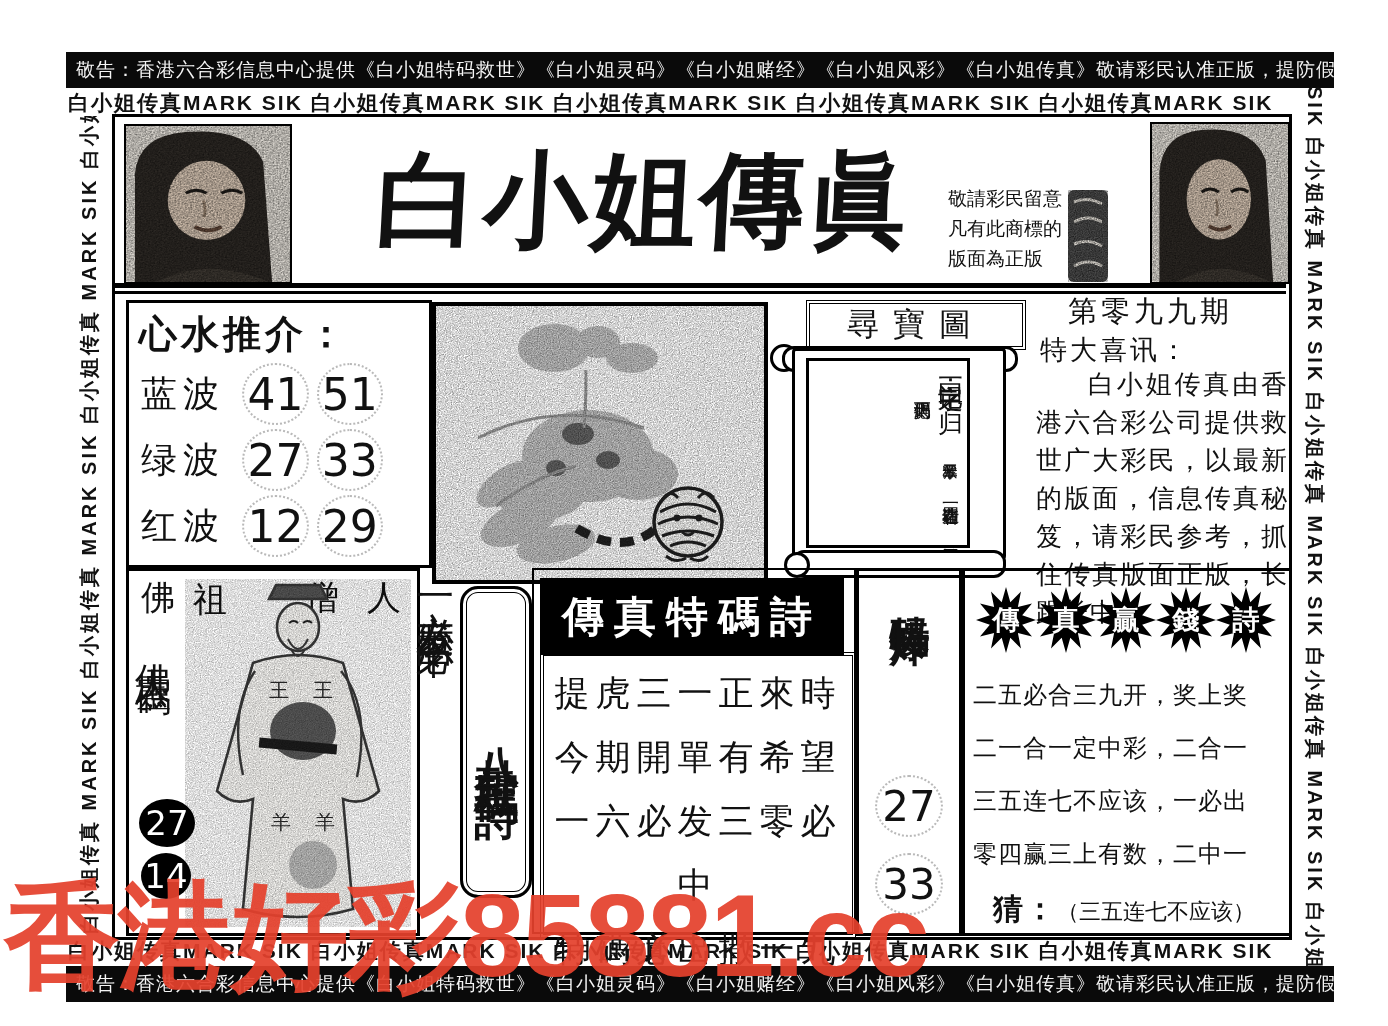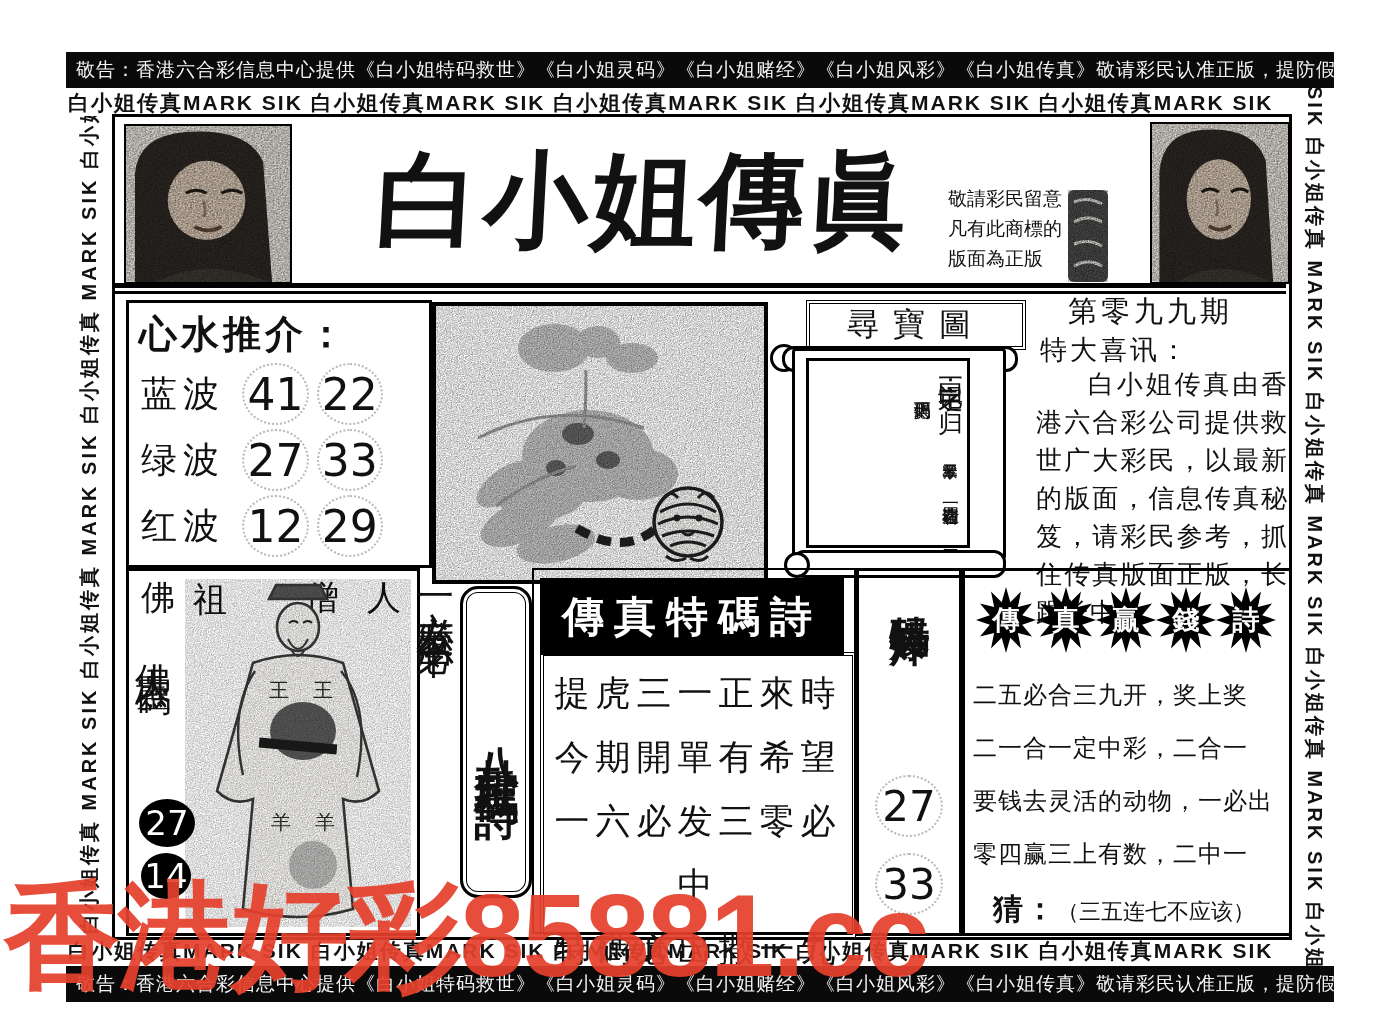--- a/index.html
+++ b/index.html
@@ -157,21 +157,21 @@
     </svg>
   <div class="abs" id="header-rule"></div>
 
   <div class="abs" id="issue-number">第零九九期</div>
 
   <div class="abs" id="tips-box">
     <div class="abs" id="tips-title">心水推介：</div>
     <div class="abs tip-row" style="top:58px;">
       <span class="tip-label">蓝波</span>
       <span class="tip-num">41</span>
-      <span class="tip-num">22</span>
+      <span class="tip-num">51</span>
     </div>
     <div class="abs tip-row" style="top:124px;">
       <span class="tip-label">绿波</span>
       <span class="tip-num">27</span>
       <span class="tip-num">33</span>
     </div>
     <div class="abs tip-row" style="top:190px;">
       <span class="tip-label">红波</span>
       <span class="tip-num">12</span>
       <span class="tip-num">29</span>
@@ -292,21 +292,21 @@
       </div>
     <div class="wp-line" style="top:112px;">
       <span>二五必合三九开，</span>
       <span>奖上奖</span>
     </div>
     <div class="wp-line" style="top:165px;">
       <span>二一合一定中彩，</span>
       <span>二合一</span>
     </div>
     <div class="wp-line" style="top:218px;">
-      <span>要钱去灵活的动物，</span>
+      <span>三五连七不应该，</span>
       <span>一必出</span>
     </div>
     <div class="wp-line" style="top:271px;">
       <span>零四赢三上有数，</span>
       <span>二中一</span>
     </div>
     <div id="guess-line">
       <b>猜：</b><span>（三五连七不应该）</span>
     </div>
   </div>

